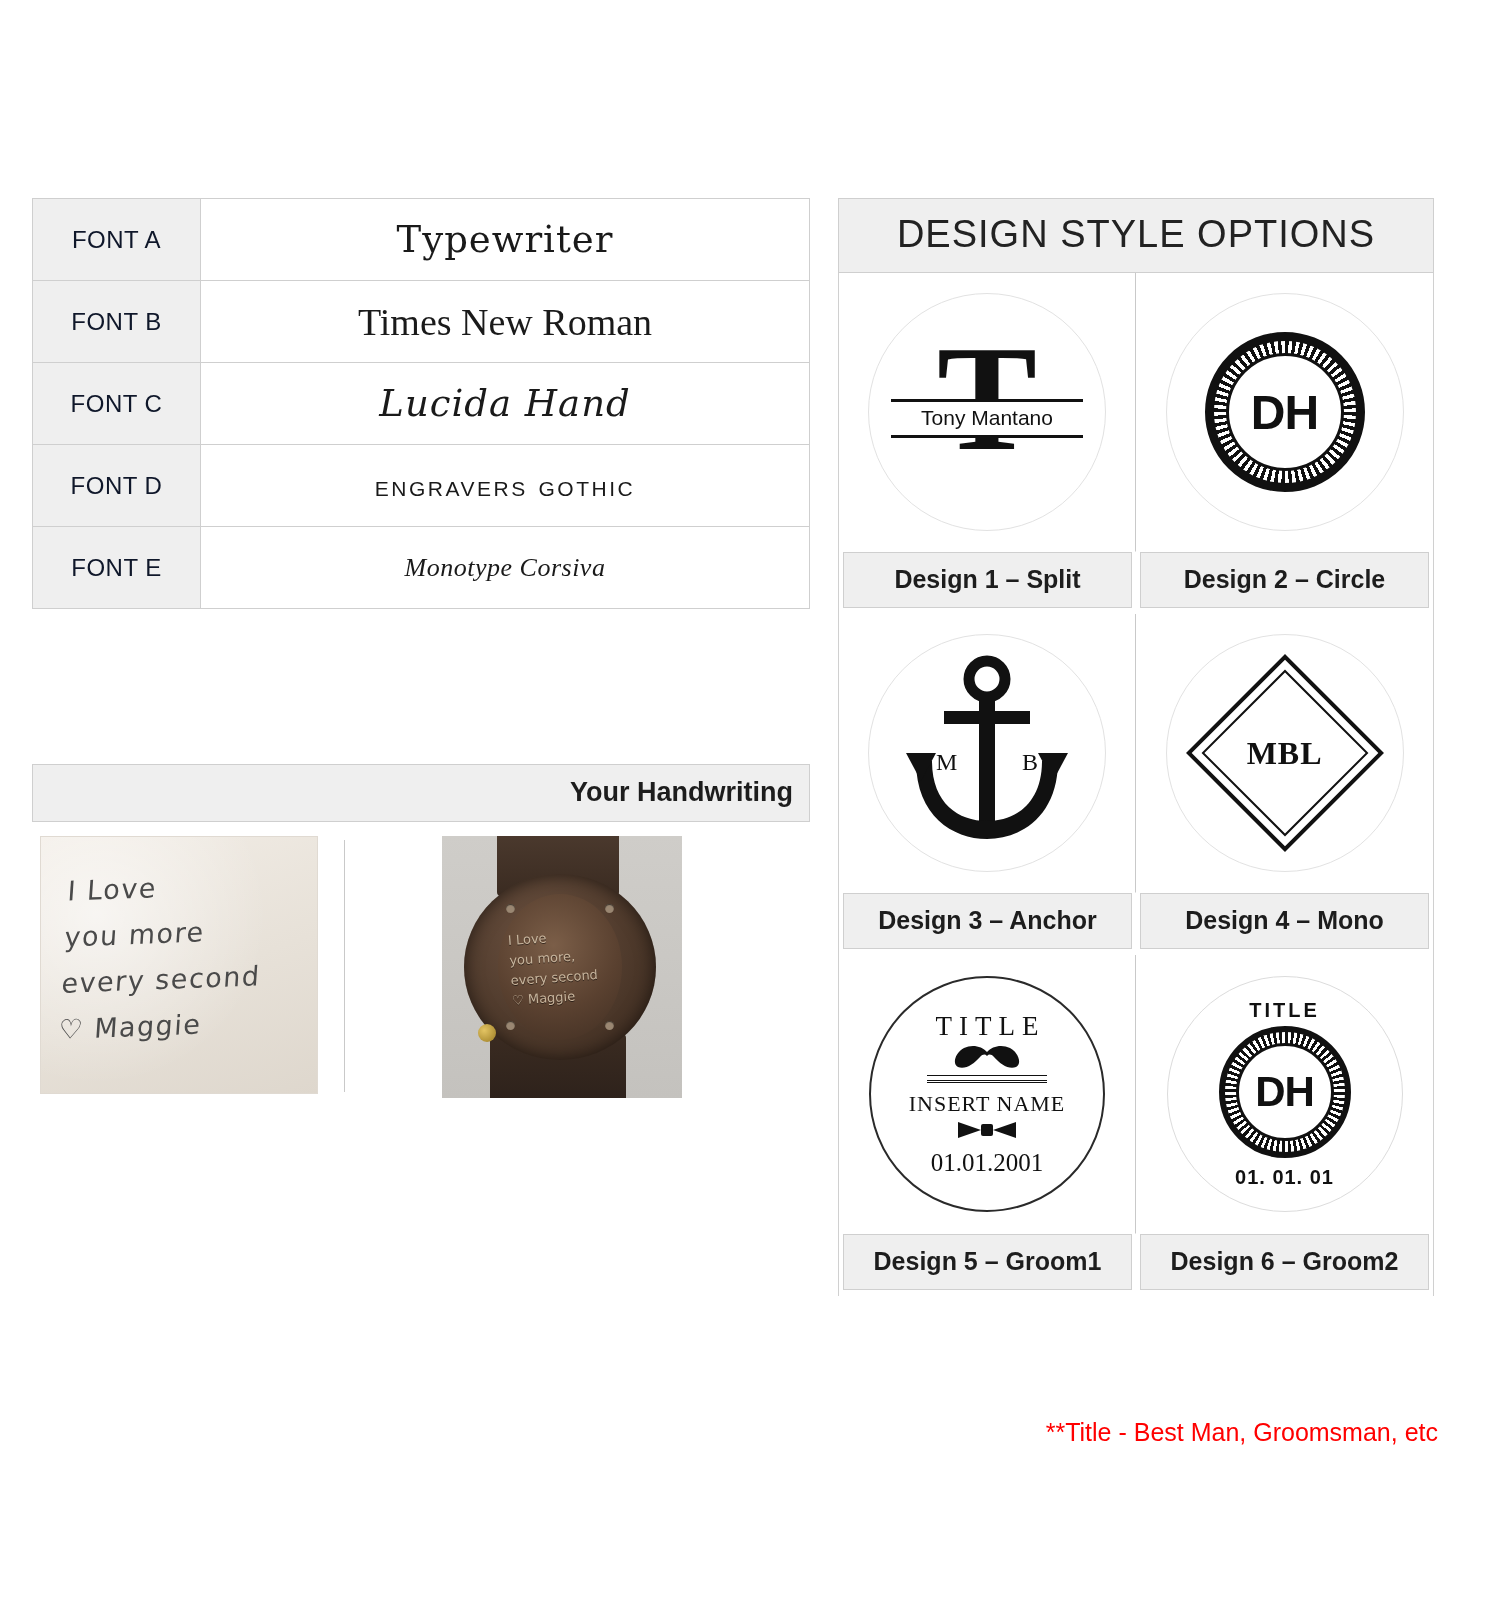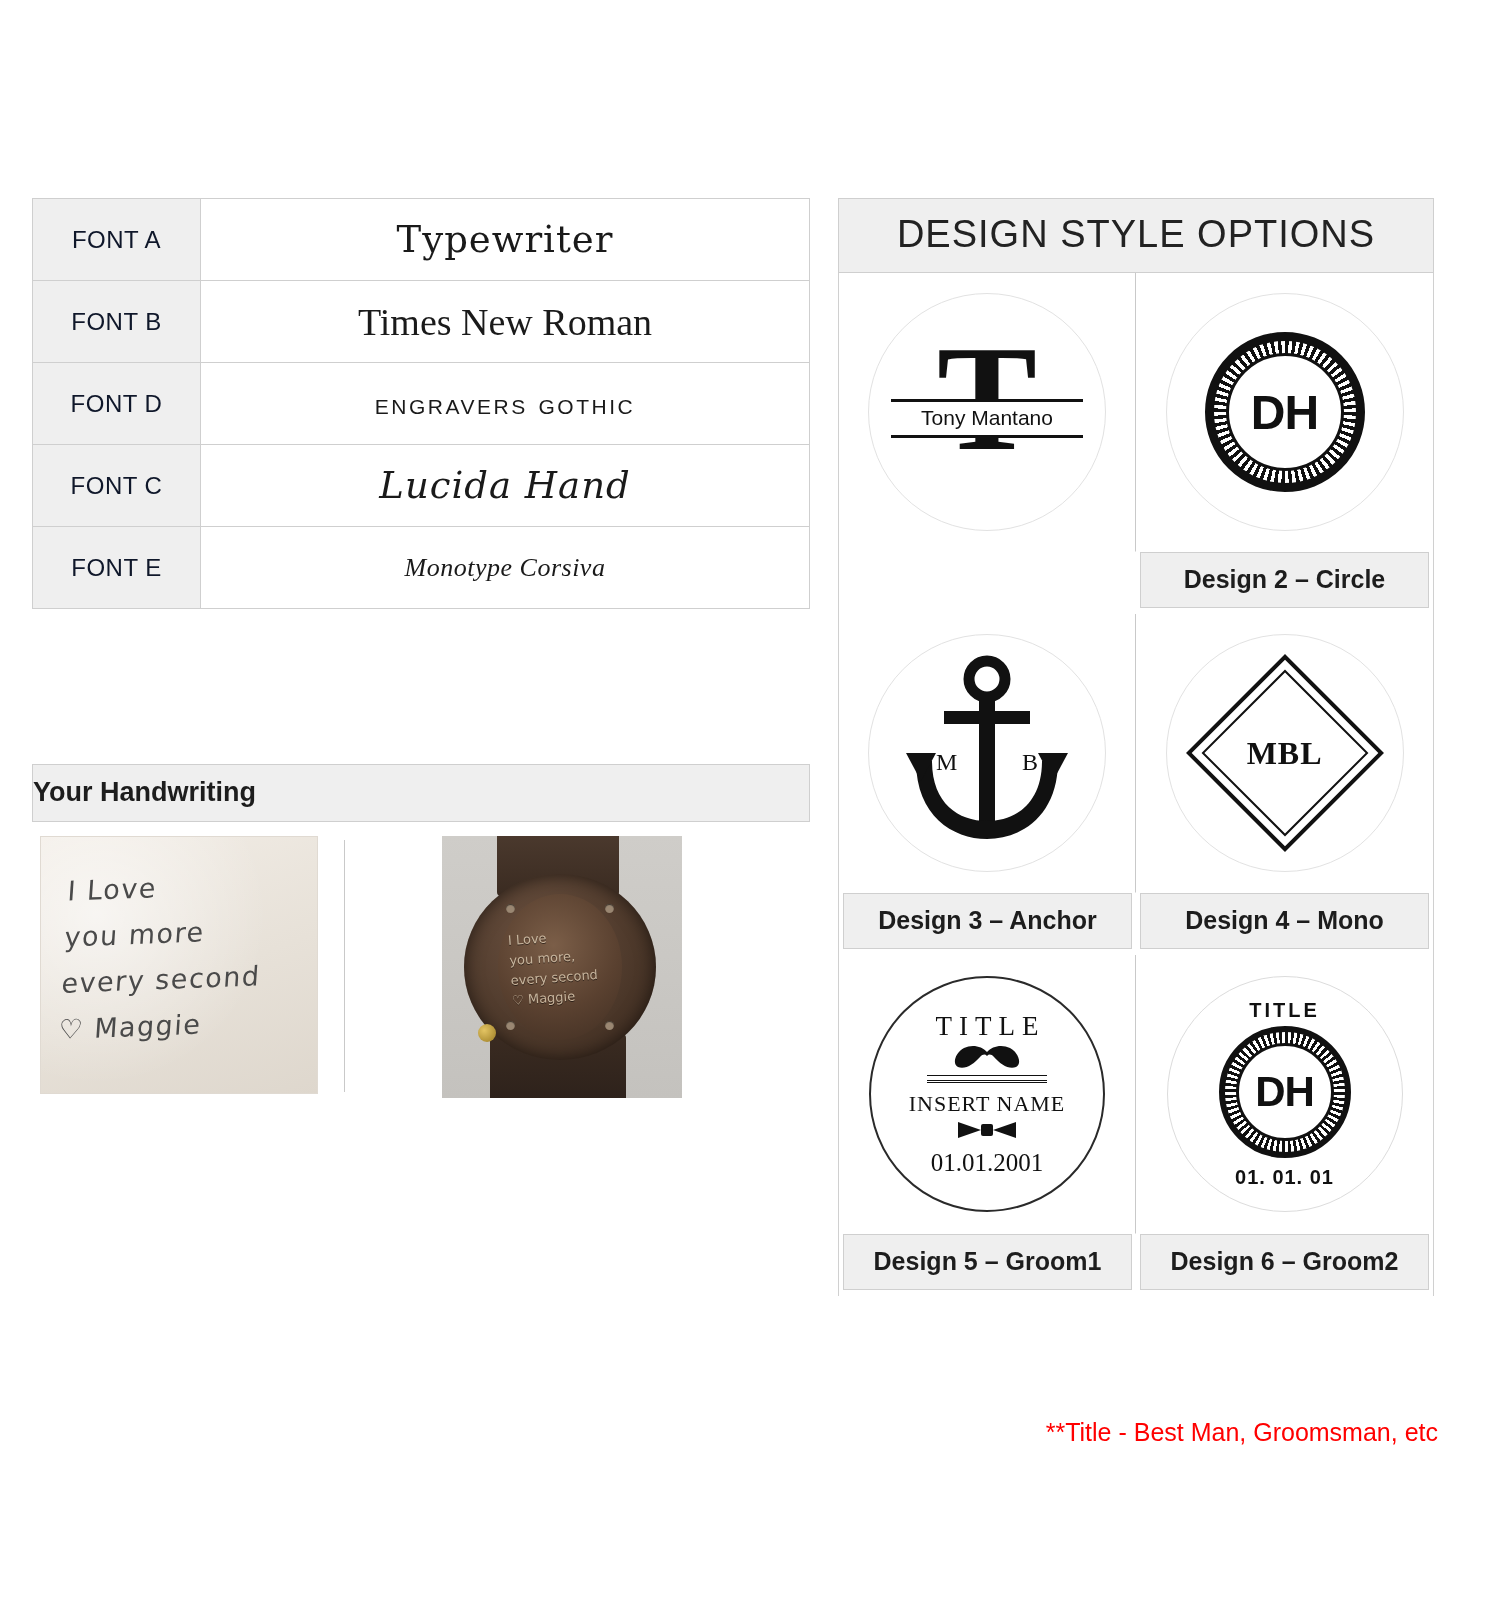--- a/index.html
+++ b/index.html
@@ -93,25 +93,25 @@
   
   .handwriting-section {
     position: absolute;
     left: 32px;
     top: 764px;
     width: 778px;
   }
   .handwriting-header {
     background: #efefef;
     border: 1px solid #cfcfcf;
-    text-align: left;
+    text-align: right;
     font-size: 27px;
     font-weight: bold;
     color: #1d1d1d;
-    padding: 12px 0 13px 0;
+    padding: 12px 16px 13px 0;
     box-sizing: border-box;
   }
   .handwriting-images {
     position: relative;
     margin-top: 14px;
     height: 262px;
   }
   .note-photo {
     position: absolute;
     left: 8px;
@@ -469,26 +469,26 @@
     <tbody>
         <tr>
       <td class="font-label-cell">FONT A</td>
       <td class="font-sample-cell sample-a">Typewriter</td>
     </tr>
     <tr>
       <td class="font-label-cell">FONT B</td>
       <td class="font-sample-cell sample-b">Times New Roman</td>
     </tr>
     <tr>
+      <td class="font-label-cell">FONT C</td>
+      <td class="font-sample-cell sample-c">Lucida Hand</td>
+    </tr>
+    <tr>
       <td class="font-label-cell">FONT D</td>
       <td class="font-sample-cell sample-d">Engravers Gothic</td>
-    </tr>
-    <tr>
-      <td class="font-label-cell">FONT C</td>
-      <td class="font-sample-cell sample-c">Lucida Hand</td>
     </tr>
     <tr>
       <td class="font-label-cell">FONT E</td>
       <td class="font-sample-cell sample-e">Monotype Corsiva</td>
     </tr>
   </tbody>
     </table>
 </div>
 
 <div class="handwriting-section">
@@ -538,20 +538,21 @@
     <div class="design-row">
       <div class="design-cell">
         <div class="design-art sep">
           <div class="circle-outline">
             <div class="split-mark">
               <div class="split-letter">T</div>
               <div class="split-name">Tony Mantano</div>
             </div>
           </div>
         </div>
+        <div class="design-label">Design 1 – Split</div>
       </div>
       <div class="design-cell">
         <div class="design-art">
           <div class="circle-outline">
             <div class="ring-outer">
               <div class="ring-inner">DH</div>
             </div>
           </div>
         </div>
         <div class="design-label">Design 2 – Circle</div>

